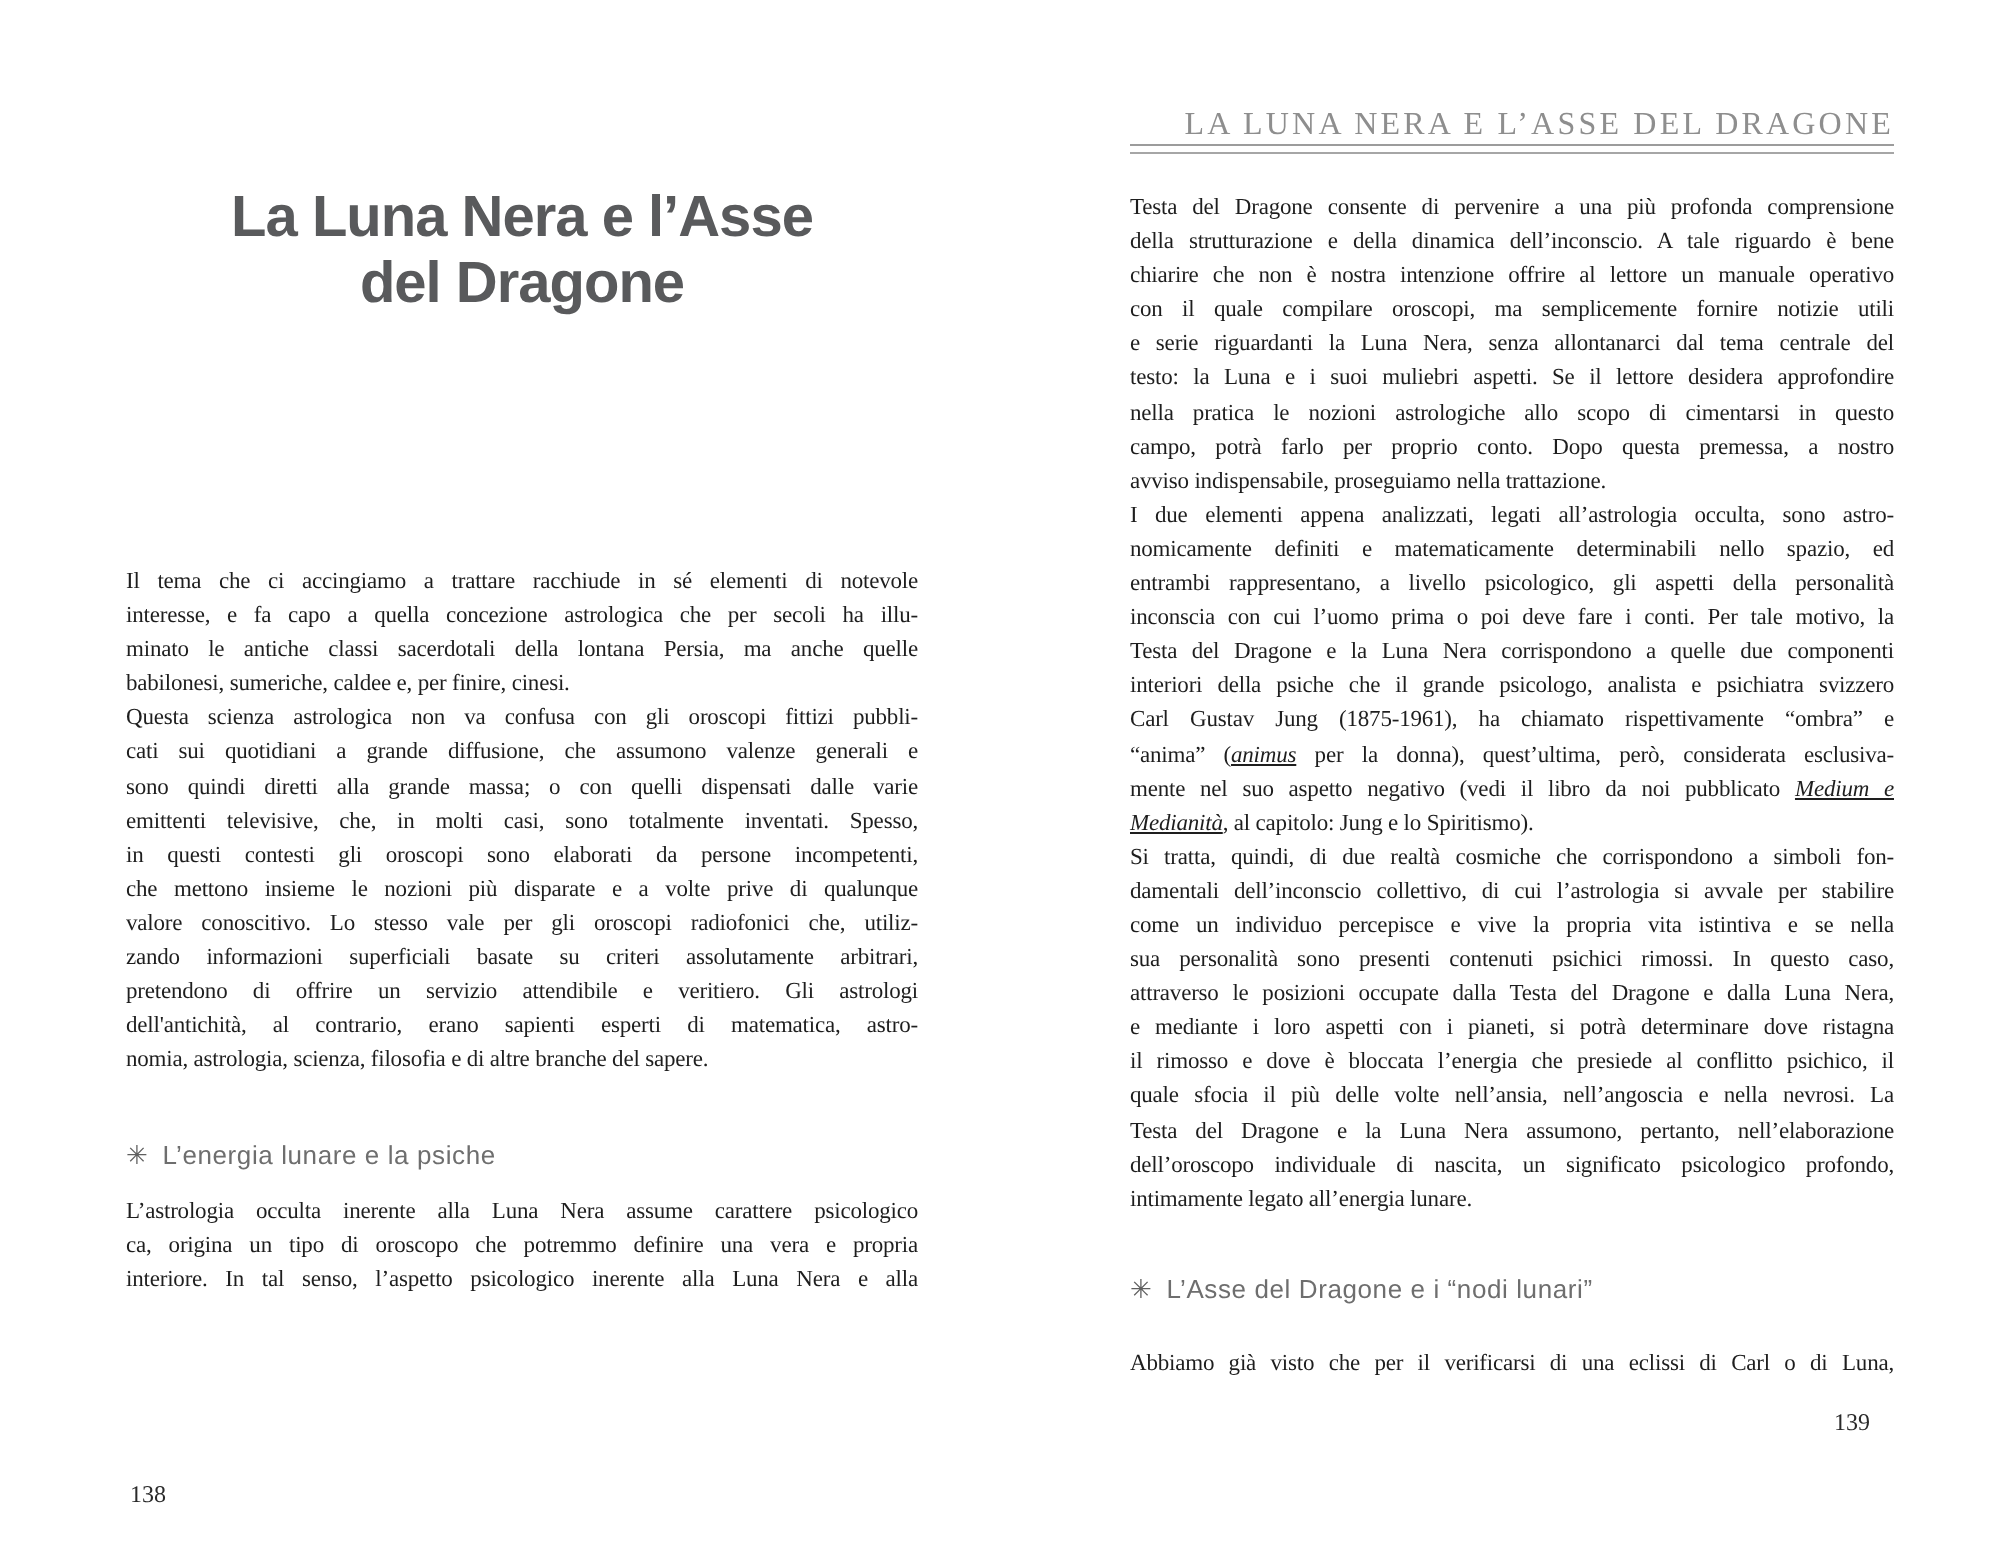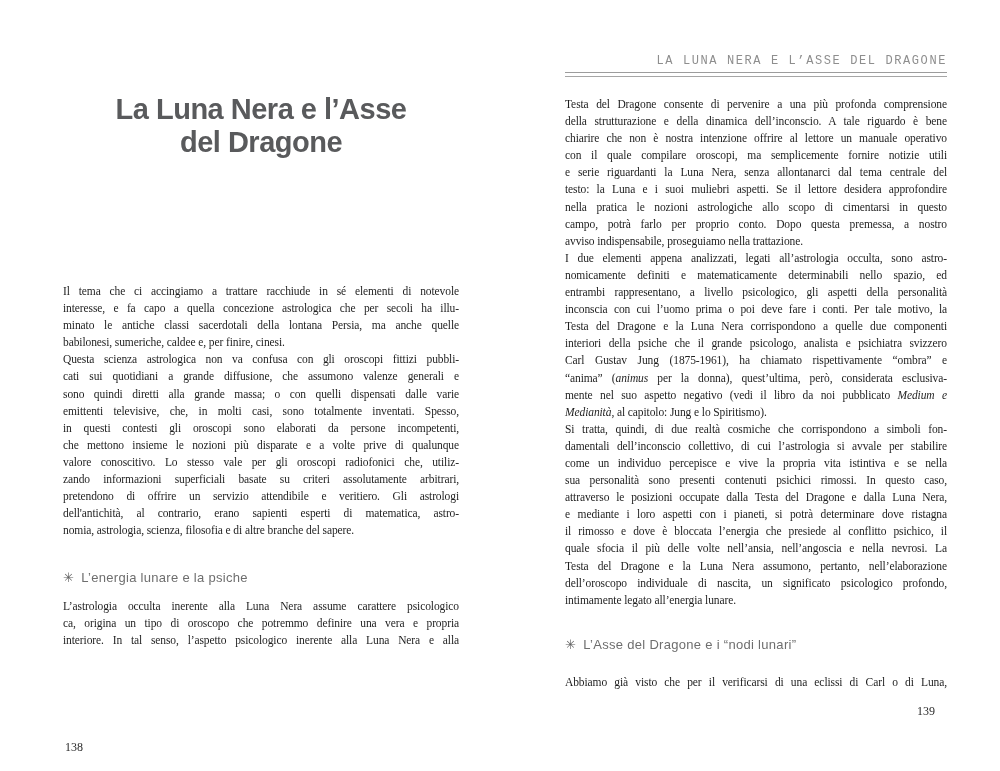--- a/index.html
+++ b/index.html
@@ -28,22 +28,22 @@
     letter-spacing: -0.5px;
     color: #595a5c;
   }
   .chapter-title span { display: block; }
 
   
   .running-header {
     position: absolute;
     top: 54px; left: 12px; right: 0;
     text-align: right;
-    font-family: Liberation Mono, monospace;
-    font-size: 12px;
+    font-family: Liberation Serif, serif;
+    font-size: 16px;
     letter-spacing: 1.6px;
     color: #8e8e8e;
     white-space: nowrap;
   }
   .header-rule {
     position: absolute;
     top: 72px; left: 0; right: 0;
     height: 2.5px;
     border-top: 1.5px solid #9c9c9c;
     border-bottom: 1px solid #a6a6a6;
@@ -56,21 +56,21 @@
     line-height: 17.1px;
     font-size: 11.5px;
     letter-spacing: -0.1px;
     color: #1e1e1e;
     text-align: justify;
     text-align-last: justify;
     white-space: nowrap;
     overflow: visible;
   }
   .tline-last { text-align-last: left; }
-  .tline i { font-style: italic; }
+  .tline i { font-style: italic; text-decoration: underline; }
 
   
   .section-heading {
     position: absolute;
     left: 0; right: 0;
     margin: 0;
     font-family: "Liberation Sans", "DejaVu Sans", sans-serif;
     font-weight: normal;
     font-size: 13px;
     letter-spacing: 0.3px;

